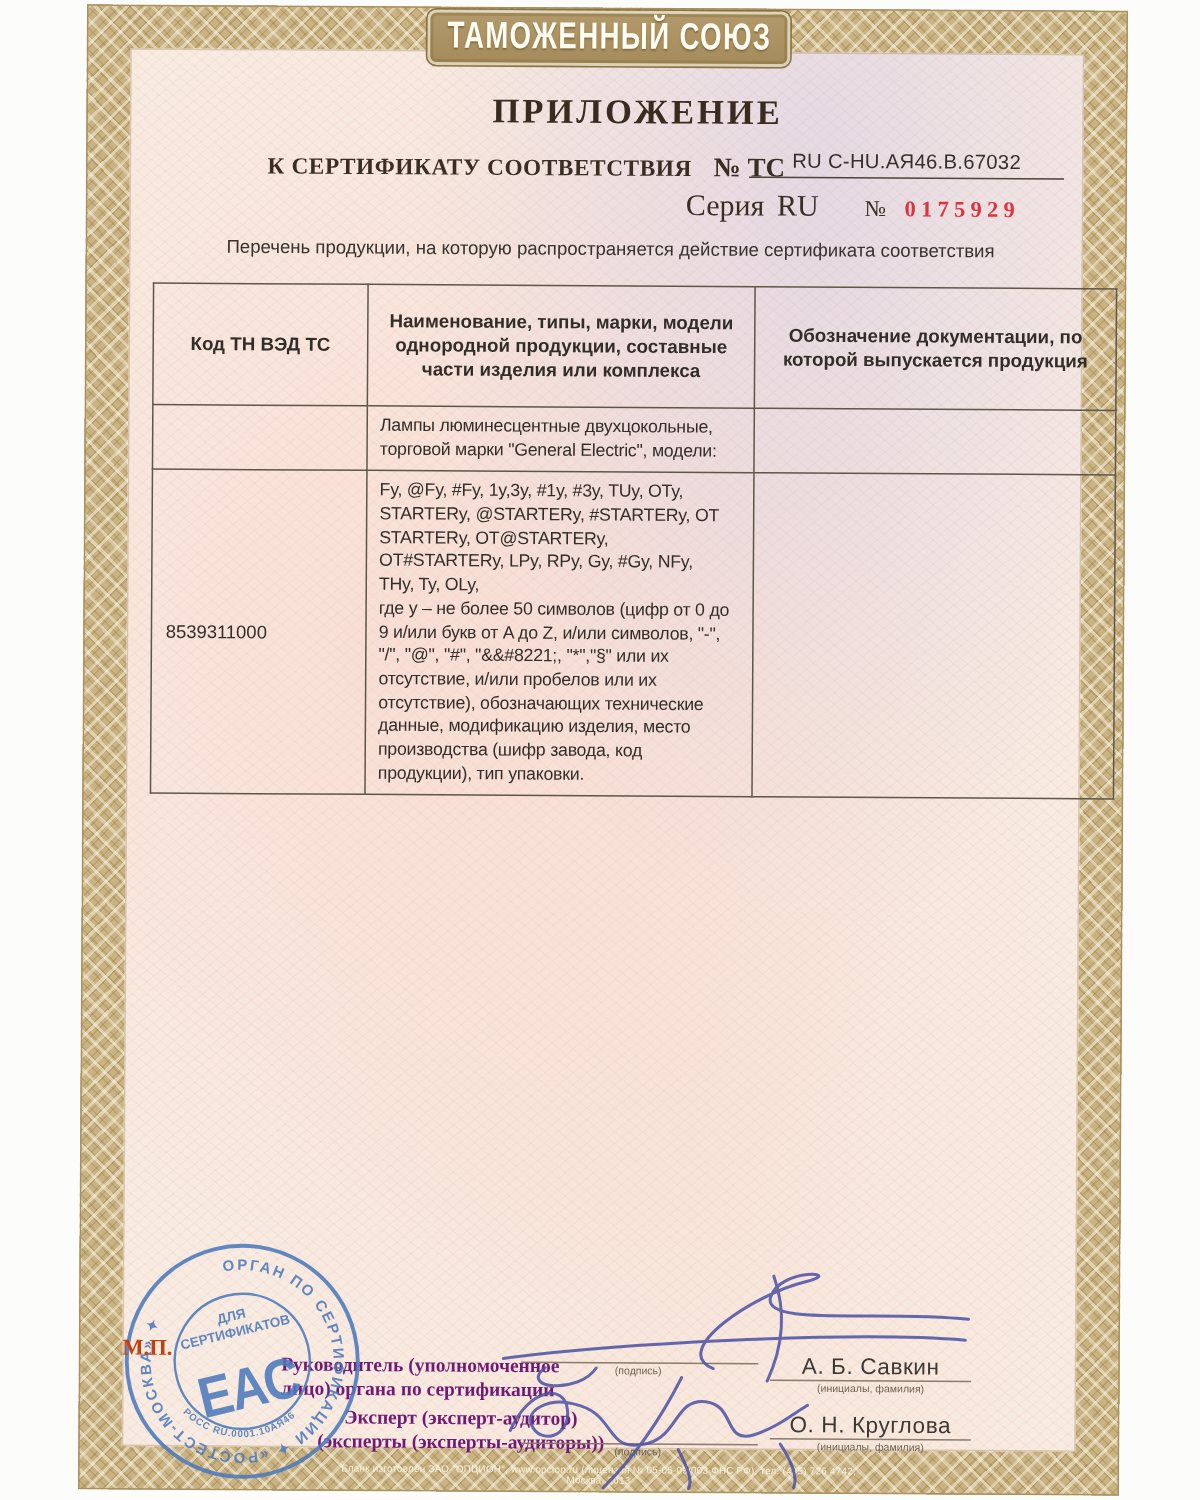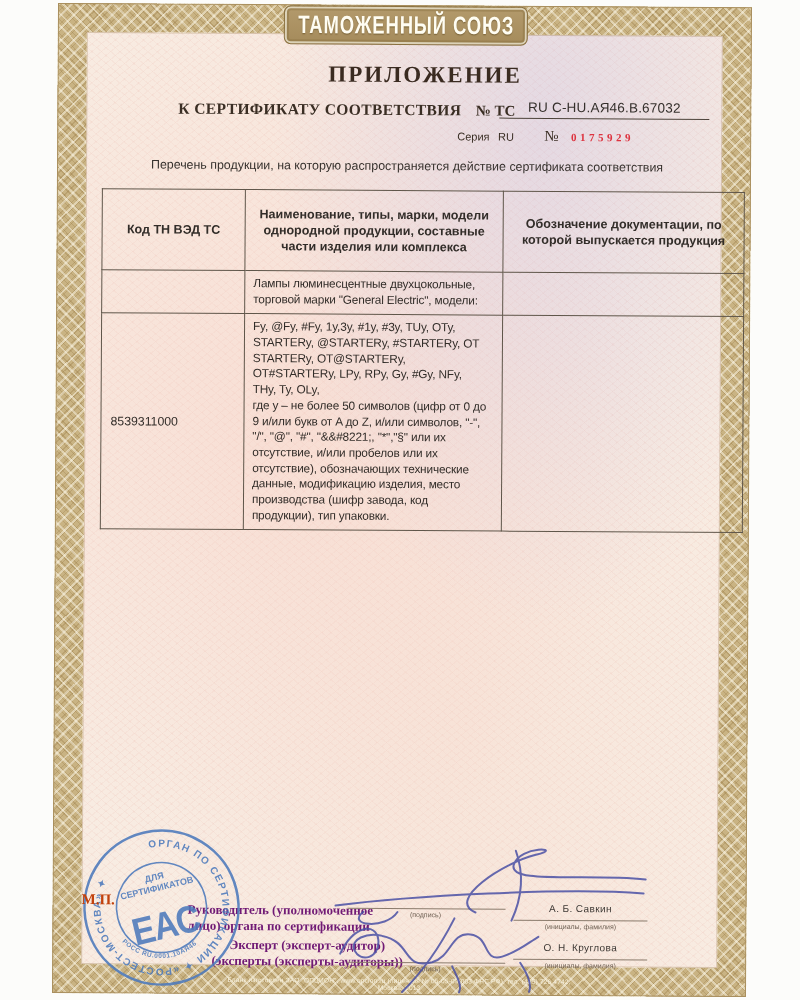--- a/index.html
+++ b/index.html
@@ -36,28 +36,28 @@
     display:flex;align-items:center;justify-content:center;z-index:5;}
   .banner span{color:#fffdf2;font-weight:bold;font-size:20px;letter-spacing:1px;
     transform:scale(.92,1.25);text-shadow:0 1px 1px rgba(90,70,30,.5);white-space:nowrap;}
   .pre{white-space:pre-line;}
 
   .title{position:absolute;left:0;top:62px;width:100%;text-align:center;
     font-family:"Liberation Serif",serif;font-weight:bold;font-size:23px;
     letter-spacing:2px;color:#3a2b21;}
   .subtitle-row{position:absolute;left:176px;top:101px;width:540px;color:#3a2e24;}
   .subtitle{font-family:"Liberation Serif",serif;font-weight:bold;font-size:15.5px;letter-spacing:.4px;}
-  .no-ts{font-family:"Liberation Serif",serif;font-weight:bold;font-size:15px;margin-left:10px;}
+  .no-ts{font-family:"Liberation Serif",serif;font-weight:bold;font-size:18px;margin-left:10px;}
   .cert-num{position:absolute;left:497px;top:99px;width:210px;text-align:center;
     font-size:13.5px;color:#35302c;letter-spacing:.2px;border-bottom:1.3px solid #4c433a;
     padding-bottom:3px;}
   .series-row{position:absolute;left:455px;top:126px;color:#3a2e24;}
-  .series-label{font-family:Liberation Sans, sans-serif;font-size:11px;}
+  .series-label{font-family:Liberation Serif, serif;font-size:20px;}
   .series-no{font-family:"Liberation Serif",serif;font-size:15px;margin-left:26px;}
-  .serial{font-family:"Liberation Serif",serif;font-weight:bold;font-size:11px;
+  .serial{font-family:"Liberation Serif",serif;font-weight:bold;font-size:15px;
     color:#dd3440;letter-spacing:3.5px;margin-left:8px;}
 
   .intro{position:absolute;left:100px;top:159px;width:610px;text-align:center;
     font-size:12.4px;color:#37322e;}
 
   
   table.products{position:absolute;left:100px;top:190px;width:603px;
     border-collapse:collapse;table-layout:fixed;}
   table.products td,table.products th{border:1.4px solid #5f564a;vertical-align:middle;
     color:#322d29;}
@@ -65,21 +65,21 @@
   td.code{width:130px;font-size:12.3px;text-align:left;padding:4px 4px 4px 9px;}
   td.name{width:245px;font-size:11.8px;letter-spacing:-.15px;text-align:left;
     padding:5px 3px 6px 8px;line-height:1.33;}
   td.docs{width:228px;}
 
   
   .sig-role{position:absolute;font-family:"Liberation Serif",serif;font-size:13px;
     color:#701a75;line-height:1.25;font-weight:600;}
   .sig-line{position:absolute;border-bottom:1px solid #8a7b6c;}
   .sig-caption{position:absolute;font-size:7px;color:#6f6154;text-align:center;}
-  .sig-name{position:absolute;font-size:10px;color:#3d3834;letter-spacing:.4px;text-align:center;}
+  .sig-name{position:absolute;font-size:15px;color:#3d3834;letter-spacing:.4px;text-align:center;}
   .mp{position:absolute;left:84px;top:893px;font-family:"Liberation Serif",serif;
     font-weight:bold;font-size:15px;color:#c2410c;z-index:4;}
 
   .stamp{position:absolute;left:80px;top:825px;width:168px;height:168px;
     transform:rotate(-14deg);opacity:.88;z-index:3;}
   .ink{position:absolute;z-index:6;}
 
   .fine-print{position:absolute;left:218px;top:977px;width:368px;text-align:center;
     font-size:6.5px;color:#f9f3df;letter-spacing:.2px;z-index:5;}
 </style>

